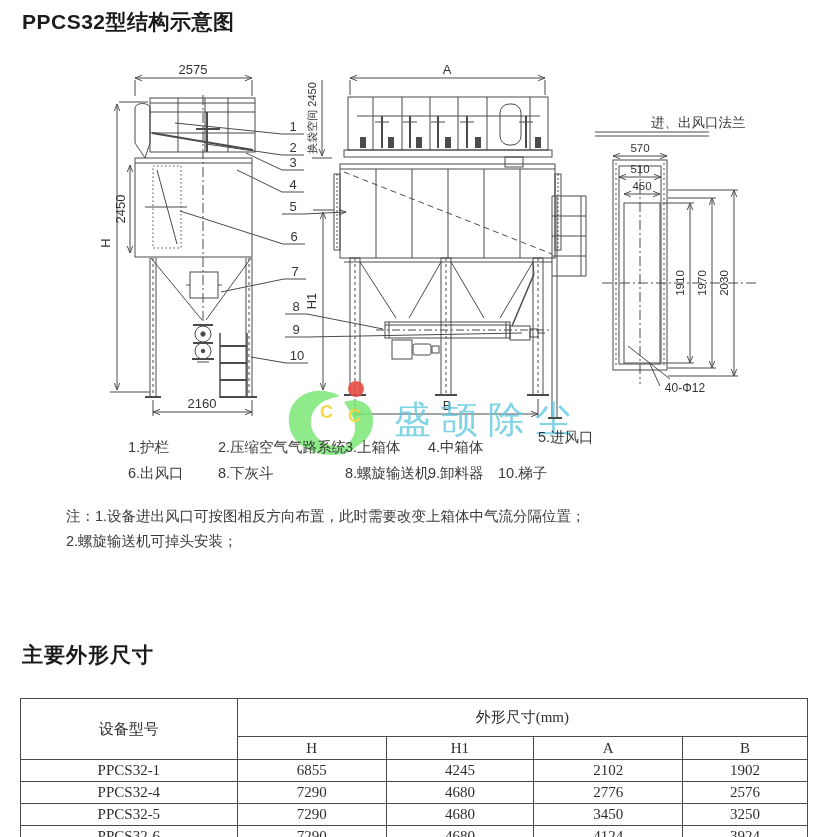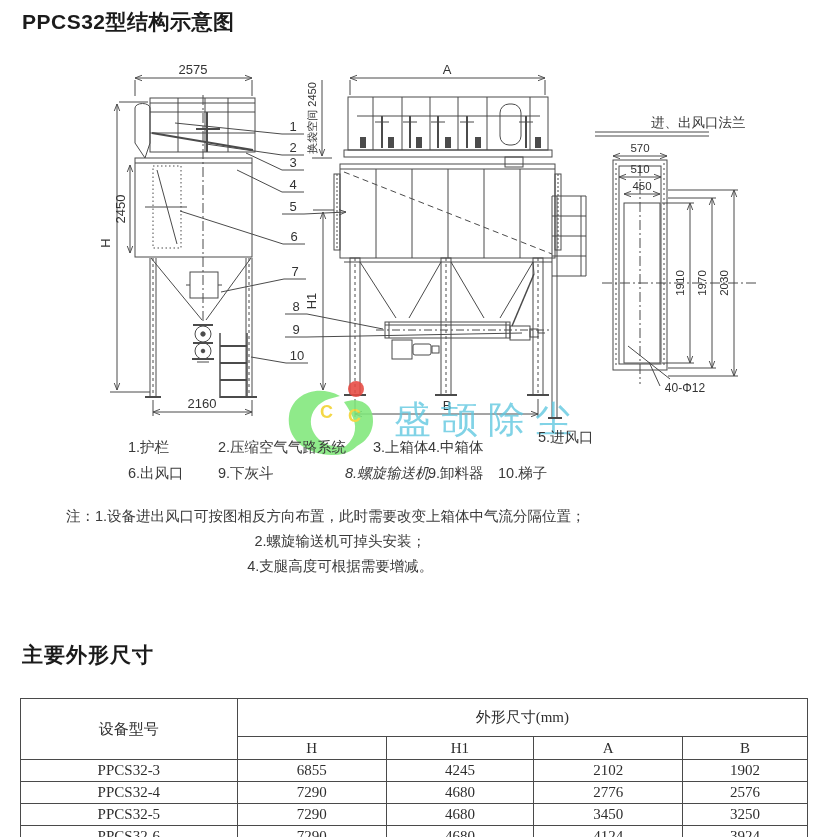--- a/index.html
+++ b/index.html
@@ -13,24 +13,23 @@
   }
   .section-title{
     position:absolute;left:22px;top:641px;font-size:21px;font-weight:bold;
     color:#1b1b1b;margin:0;letter-spacing:1px;
   }
   #drawing{position:absolute;left:0;top:48px;}
   .li{position:absolute;white-space:nowrap;font-size:14.5px;color:#3a3a3a;}
   .notes{
     position:absolute;left:66px;top:504px;font-size:14.5px;color:#3a3a3a;
     line-height:25px;
-    text-align:center;
   }
   .notes .row{white-space:nowrap;}
-  .notes .indent{margin-left:29px;}
+  .notes .indent{}
   .wm{position:absolute;left:282px;top:376px;width:380px;height:88px;pointer-events:none;}
   table.spec{
     position:absolute;left:20px;top:670px;width:788px;border-collapse:collapse;
     font-family:"Liberation Serif", serif;font-size:15px;color:#2e2e2e;margin-top:28px;
   }
   table.spec th, table.spec td{
     border:1px solid #4a4a4a;text-align:center;font-weight:normal;padding:0;
   }
   table.spec .grp{height:38px;}
   table.spec .sub th{height:22px;}
@@ -319,34 +318,33 @@
     <circle cx="74" cy="13" r="8" fill="#e74a42"></circle>
     <text x="38" y="42" font-family="Liberation Sans, sans-serif" font-size="18" font-weight="bold" fill="#f2d22e">C</text>
     <text x="66" y="46" font-family="Liberation Sans, sans-serif" font-size="18" font-weight="bold" fill="#f2d22e">C</text>
   </g>
   <text x="112" y="56" font-family="Liberation Sans, sans-serif" font-size="37" fill="#5ec7e0" opacity="0.78" letter-spacing="10">盛颉除尘</text>
 </svg>
 
 <div>
   <span class="li" style="left:128px;top:438px;">1.护栏</span>
   <span class="li" style="left:218px;top:438px;">2.压缩空气气路系统</span>
-  <span class="li" style="left:345px;top:438px;margin-left:28px;">3.上箱体</span>
+  <span class="li" style="left:345px;top:438px;">3.上箱体</span>
   <span class="li" style="left:428px;top:438px;">4.中箱体</span>
   <span class="li" style="left:498px;top:428px;margin-left:40px;">5.进风口</span>
   <span class="li" style="left:128px;top:464px;">6.出风口</span>
-  <span class="li" style="left:218px;top:464px;">9.下灰斗</span>
-  <span class="li" style="left:345px;top:464px;font-style:italic;">8.螺旋输送机</span>
+  <span class="li" style="left:218px;top:464px;">8.下灰斗</span>
+  <span class="li" style="left:345px;top:464px;">8.螺旋输送机</span>
   <span class="li" style="left:428px;top:464px;">9.卸料器</span>
   <span class="li" style="left:498px;top:464px;">10.梯子</span>
 </div>
 
 <div class="notes">
   <div class="row"><span>注：</span><span>1.设备进出风口可按图相反方向布置，此时需要改变上箱体中气流分隔位置；</span></div>
   <div class="row indent">2.螺旋输送机可掉头安装；</div>
-  <div class="row indent">4.支腿高度可根据需要增减。</div>
 </div>
 
 <h2 class="section-title">主要外形尺寸</h2>
 
 <table class="spec">
   <colgroup>
     <col style="width:217px">
       <col style="width:149px">
       <col style="width:148px">
       <col style="width:149px">
@@ -359,21 +357,21 @@
     </tr>
     <tr class="sub">
       <th>H</th>
       <th>H1</th>
       <th>A</th>
       <th>B</th>
     </tr>
   </thead>
   <tbody>
       <tr>
-        <td>PPCS32-3</td>
+        <td>PPCS32-1</td>
         <td>6855</td>
         <td>4245</td>
         <td>2102</td>
         <td>1902</td>
       </tr>
       <tr>
         <td>PPCS32-4</td>
         <td>7290</td>
         <td>4680</td>
         <td>2776</td>

